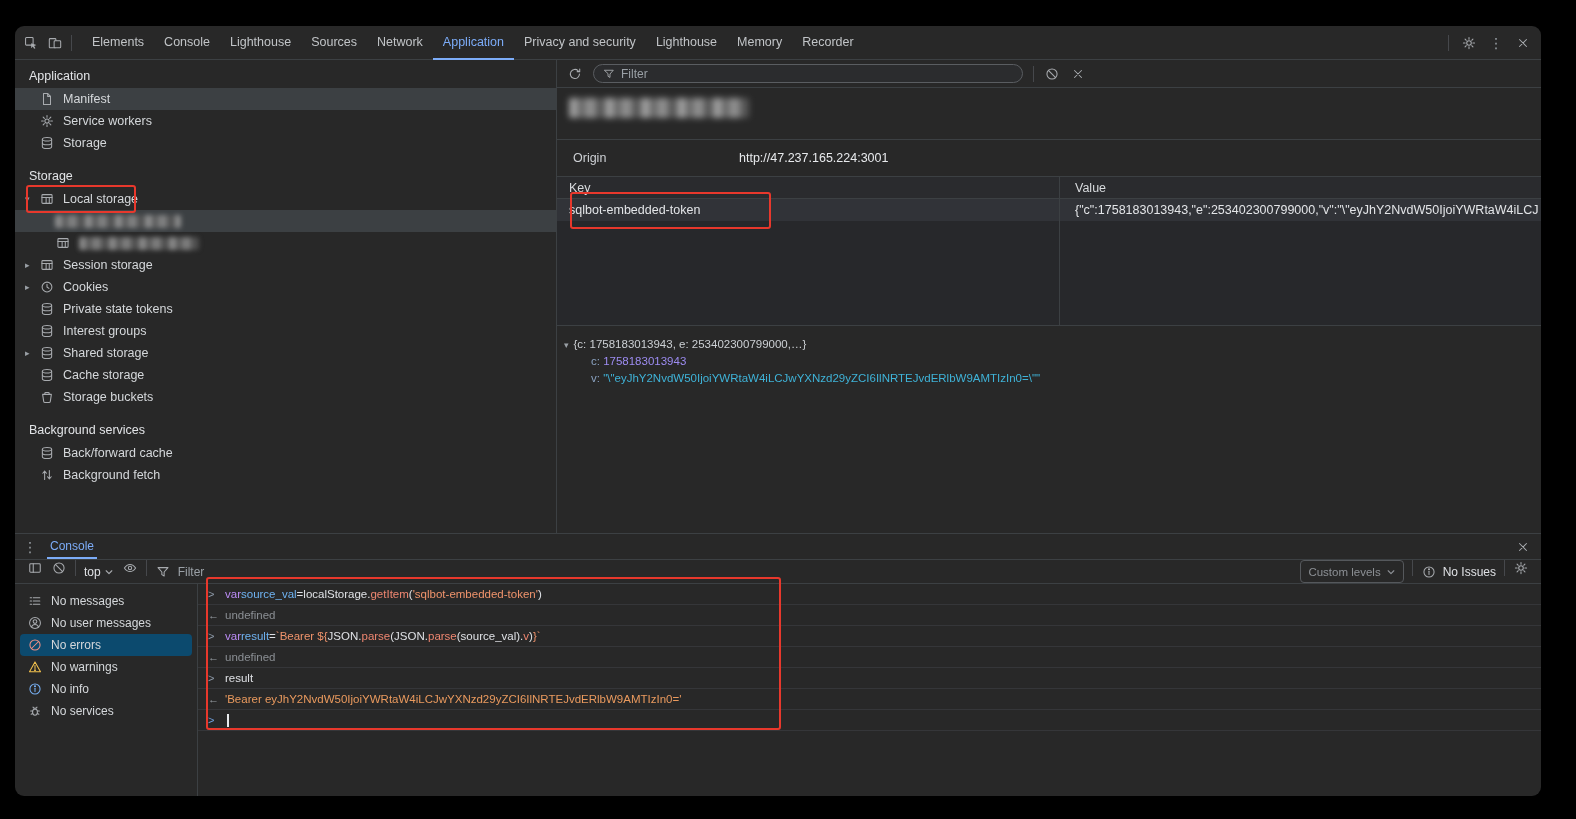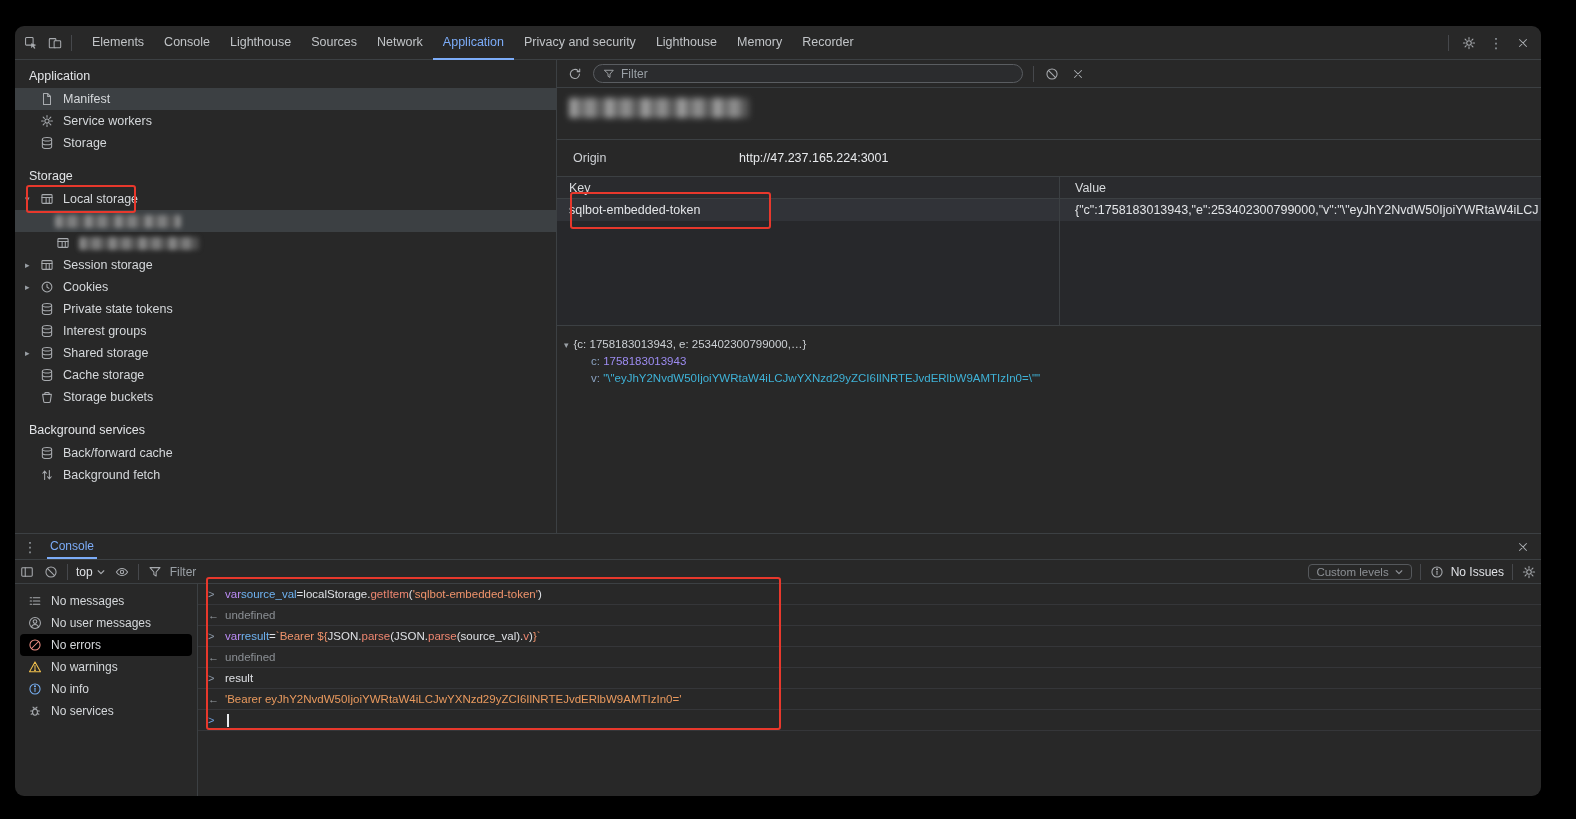--- a/index.html
+++ b/index.html
@@ -62,32 +62,32 @@
   .pv-key{color:#8aa2c0}
   .pv-number{color:#9d8cf2}
   .pv-string{color:#3fb3d8}
 
   
   .drawer{flex:1;display:flex;flex-direction:column;border-top:1px solid #3c4043;min-height:0}
   .drawer-tabs{height:26px;flex:none;display:flex;align-items:stretch;border-bottom:1px solid #3c4043;padding:0 10px 0 8px;gap:10px}
   .drawer-tabs .kebab{align-self:center}
   .drawer-tab{display:flex;align-items:center;font-size:12px;color:#7cacf8;border-bottom:2px solid #7cacf8;padding:0 3px;cursor:pointer}
   .drawer-tabs .trail{margin-left:auto;display:flex;align-items:center}
-  .console-toolbar{height:24px;flex:none;display:flex;align-items:center;border-bottom:1px solid #3c4043;padding:0 4px;gap:8px;font-size:12px}
+  .console-toolbar{height:24px;flex:none;display:flex;border-bottom:1px solid #3c4043;padding:0 12px;gap:8px;font-size:12px}
   .context{display:flex;align-items:center;gap:3px;color:#dfe1e5;cursor:pointer}
   .context .icon{width:10px;height:10px}
   .console-filter{flex:1;display:flex;align-items:center;gap:7px;min-width:0}
   .console-filter input{flex:1;background:transparent;border:none;outline:none;color:#dfe1e5;font-size:12px}
   .levels{display:flex;align-items:center;gap:5px;border:1px solid #55585c;border-radius:4px;color:#8d9196;padding:1px 7px;font-size:11.5px;cursor:default;flex:none}
   .levels .icon{width:10px;height:10px;color:#8d9196}
   .no-issues{display:flex;align-items:center;gap:6px;color:#dfe1e5;flex:none;cursor:pointer}
   .console-body{flex:1;display:flex;min-height:0}
   .console-side{width:183px;flex:none;border-right:1px solid #3c4043;padding-top:6px}
   .cside-row{height:22px;display:flex;align-items:center;gap:8px;padding-left:7px;margin:0 5px;font-size:12px;color:#d5d8db;border-radius:4px;cursor:pointer;white-space:nowrap}
-  .cside-row.selected{background:#000000}
+  .cside-row.selected{background:#0c4a6e}
   .console-log{flex:1;min-width:0;font-family:"DejaVu Sans Mono",monospace;font-size:11.5px}
   .console-row{height:21px;display:flex;align-items:center;border-bottom:1px solid #353639;padding-left:10px;white-space:nowrap;overflow:hidden}
   .marker{width:17px;flex:none;color:#8d99a8;font-size:11px}
   .console-row.result-undefined .marker,.console-row.result .marker{color:#9aa0a6}
   .console-row.prompt .marker{color:#6f9fdc}
   .tok-kw{color:#bb8cf5}
   .tok-def{color:#6fb3f2}
   .tok-plain{color:#dfe1e5}
   .tok-prop{color:#ee8670}
   .tok-str{color:#f0946c}

